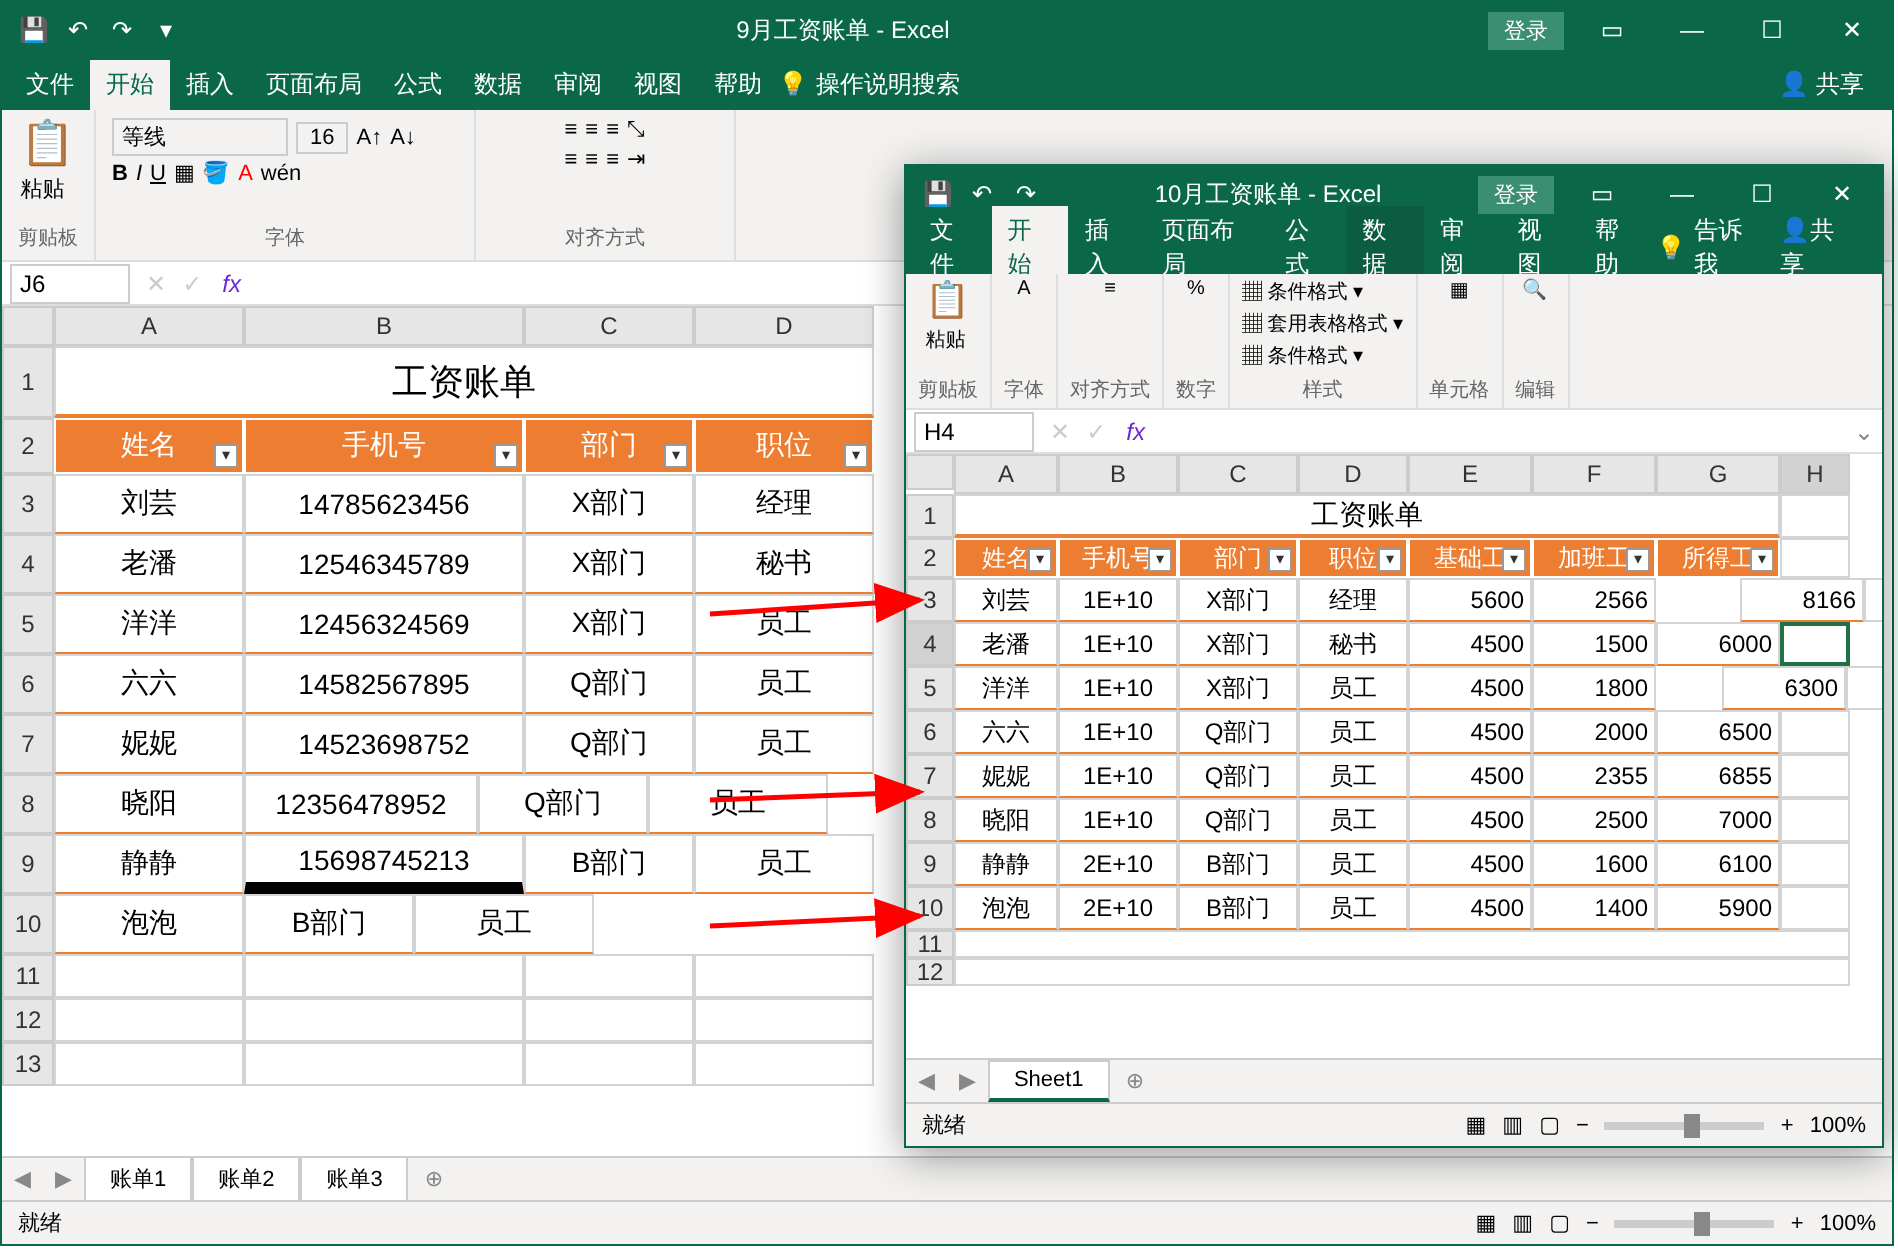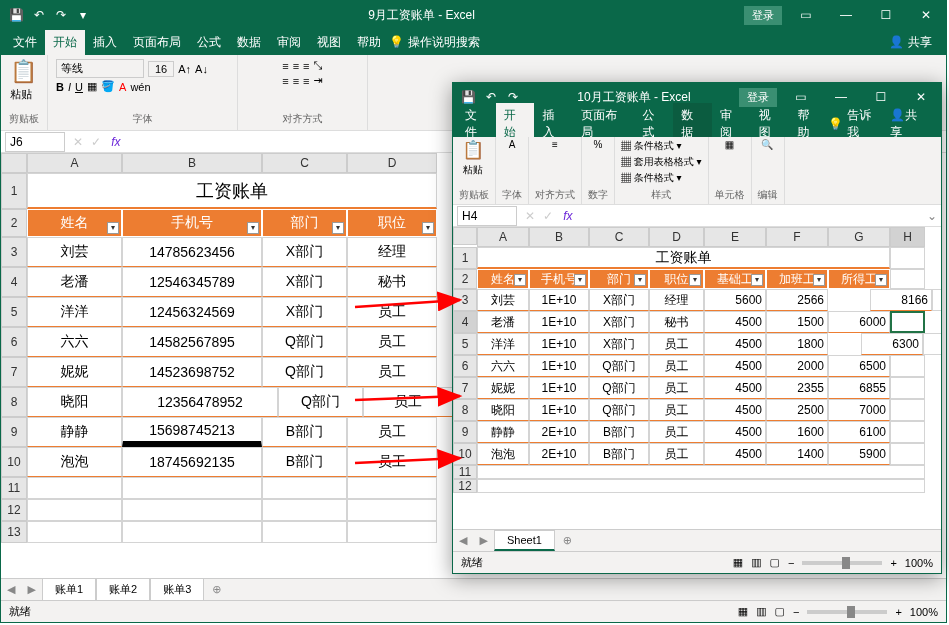--- a/index.html
+++ b/index.html
@@ -202,33 +202,32 @@
                 <div class="cell" style="width:90px;height:30px;border-bottom:1px solid #ed7d31;">员工</div>
               </div>
               <div class="gridrow">
                 <div class="cell" style="width:95px;height:30px;border-bottom:1px solid #ed7d31;">妮妮</div>
                 <div class="cell" style="width:140px;height:30px;border-bottom:1px solid #ed7d31;">14523698752</div>
                 <div class="cell" style="width:85px;height:30px;border-bottom:1px solid #ed7d31;">Q部门</div>
                 <div class="cell" style="width:90px;height:30px;border-bottom:1px solid #ed7d31;">员工</div>
               </div>
               <div class="gridrow">
                 <div class="cell" style="width:95px;height:30px;border-bottom:1px solid #ed7d31;">晓阳</div>
-                <div class="cell" style="width:156px;height:30px;border-bottom:1px solid #ed7d31;">12356478952</div>
+                <div class="cell" style="width:117px;height:30px;border-bottom:1px solid #ed7d31;">12356478952</div>
                 <div class="cell" style="width:85px;height:30px;border-bottom:1px solid #ed7d31;">Q部门</div>
                 <div class="cell" style="width:90px;height:30px;border-bottom:1px solid #ed7d31;">员工</div>
               </div>
               <div class="gridrow">
                 <div class="cell" style="width:95px;height:30px;border-bottom:1px solid #ed7d31;">静静</div>
                 <div class="cell" style="width:140px;height:30px;border-bottom:6px solid #000000;">15698745213</div>
                 <div class="cell" style="width:85px;height:30px;border-bottom:1px solid #ed7d31;">B部门</div>
                 <div class="cell" style="width:90px;height:30px;border-bottom:1px solid #ed7d31;">员工</div>
               </div>
               <div class="gridrow">
                 <div class="cell" style="width:95px;height:30px;border-bottom:1px solid #ed7d31;">泡泡</div>
-                <div class="cell" style="width:140px;height:30px;border-bottom:1px solid #ed7d31;">18745692135</div>
                 <div class="cell" style="width:85px;height:30px;border-bottom:1px solid #ed7d31;">B部门</div>
                 <div class="cell" style="width:90px;height:30px;border-bottom:1px solid #ed7d31;">员工</div>
               </div>
             </div>
           <div class="gridrow">
               <div class="cell" style="width:95px;height:22px;"></div>
               <div class="cell" style="width:140px;height:22px;"></div>
               <div class="cell" style="width:85px;height:22px;"></div>
               <div class="cell" style="width:90px;height:22px;"></div>
             </div>

